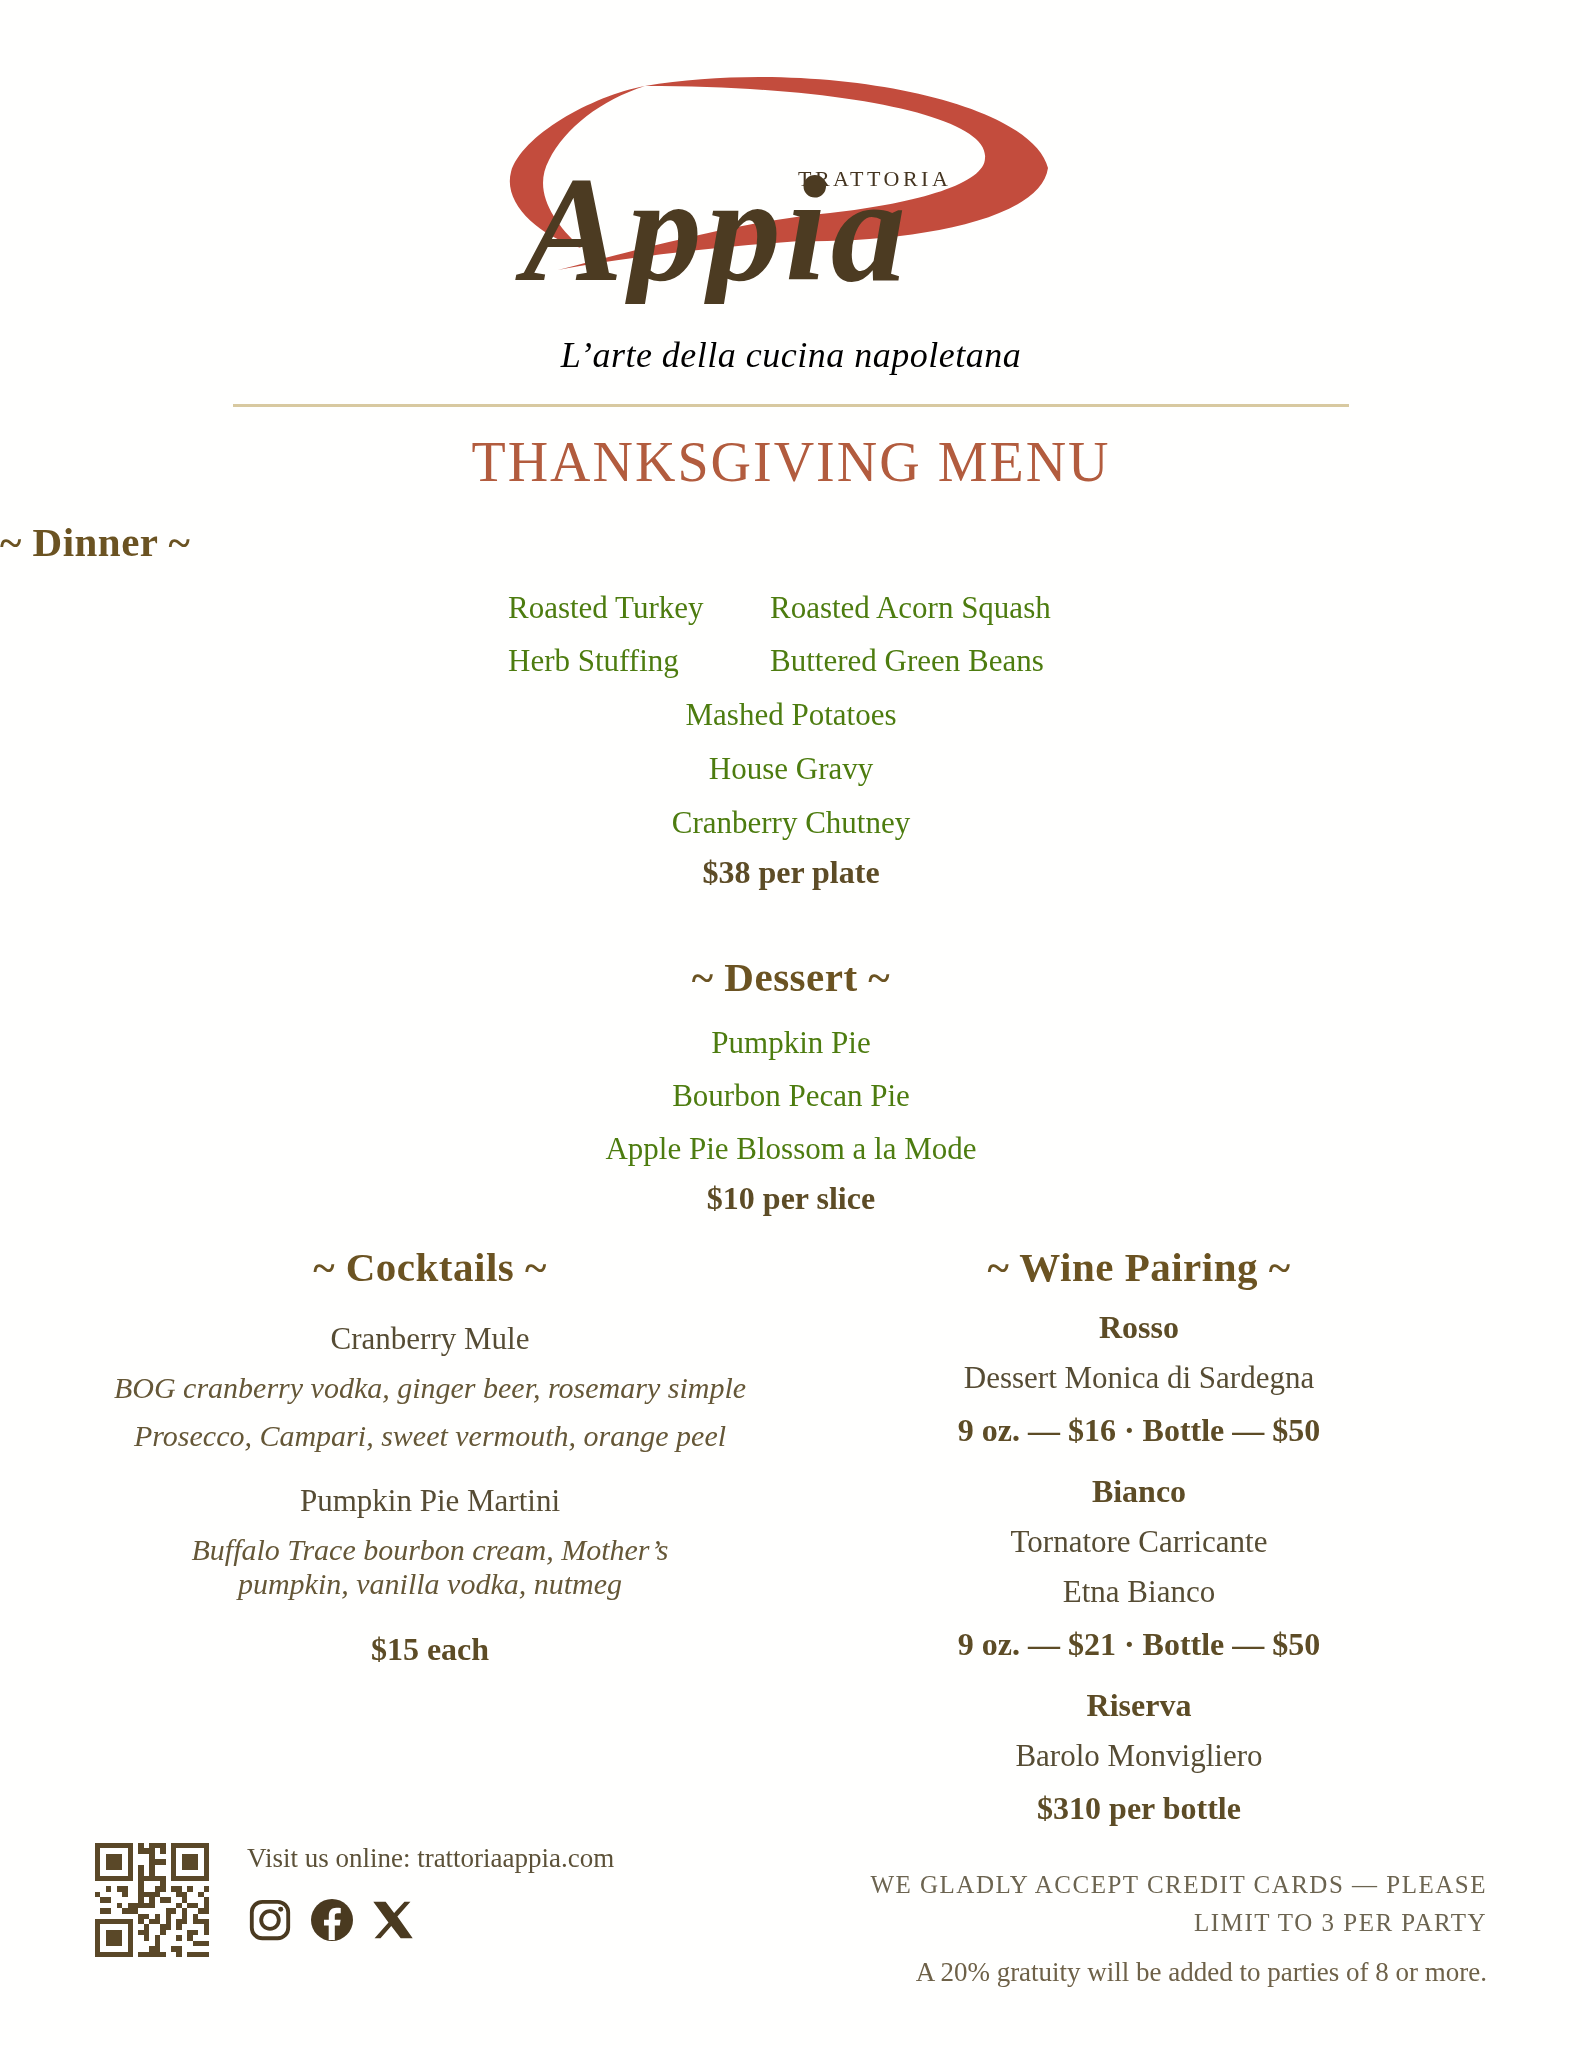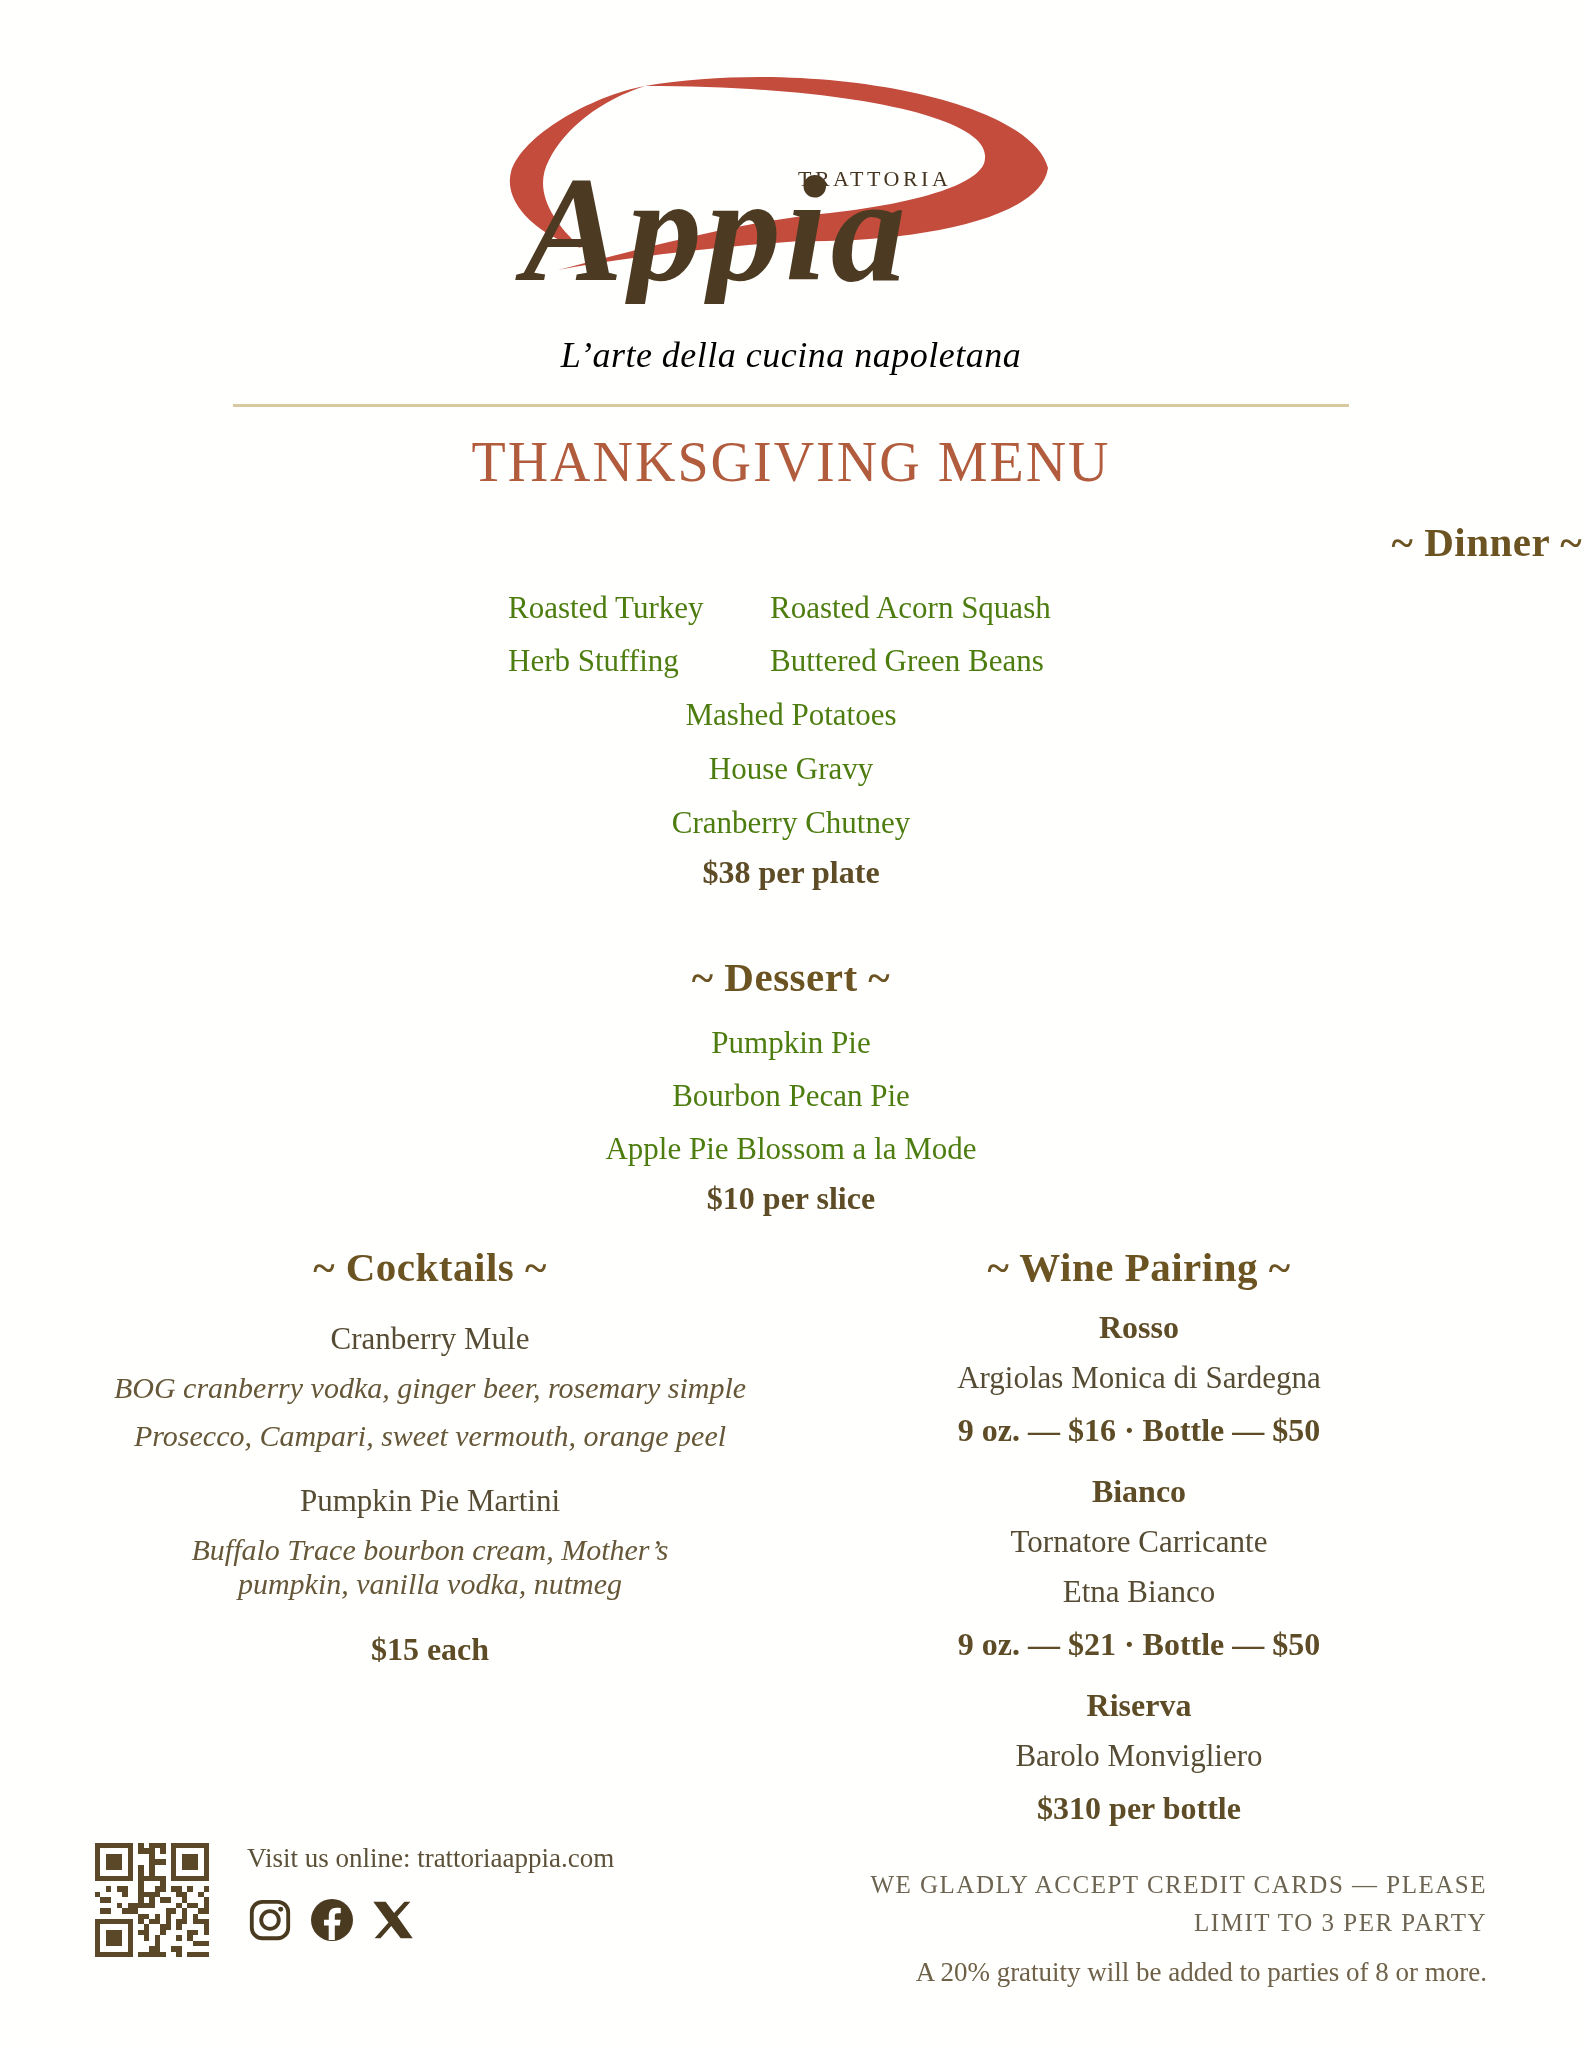--- a/index.html
+++ b/index.html
@@ -18,21 +18,21 @@
   .page-title{
     position:absolute;left:0;top:430px;width:100%;text-align:center;
     font-size:56px;color:#b25c3e;letter-spacing:2px;
   }
   
   .sec-heading{font-size:41px;font-weight:700;color:#6b5322;letter-spacing:.5px;}
   .item{font-size:31px;color:#4d7c0f;}
   .price{font-size:32px;font-weight:700;color:#5d4c26;}
   .desc{font-size:30px;font-style:italic;color:#655737;}
   
-  .dinner-heading{position:absolute;left:0;top:518px;width:100%;text-align:right;}
+  .dinner-heading{position:absolute;left:0;top:518px;width:100%;text-align:left;}
   .dinner-pairs{
     position:absolute;left:508px;top:590px;
     display:grid;grid-template-columns:262px auto;row-gap:17px;
   }
   .dinner-center{position:absolute;left:0;top:697px;width:100%;text-align:center;}
   .dinner-center .item{margin-bottom:18px;}
   .dinner-price{position:absolute;left:0;top:854px;width:100%;text-align:center;}
   
   .dessert-heading{position:absolute;left:0;top:953px;width:100%;text-align:center;}
   .dessert-items{position:absolute;left:0;top:1025px;width:100%;text-align:center;}
@@ -126,21 +126,21 @@
     <div class="drink-name">Pumpkin Pie Martini</div>
     <div class="desc drink-desc desc-wrap">Buffalo Trace bourbon cream, Mother’s pumpkin, vanilla vodka, nutmeg</div>
 
     <div class="price cocktail-price">$15 each</div>
   </div>
 
   <div class="col col-wine">
     <div class="sec-heading">~ Wine Pairing ~</div>
 
     <div class="wine-label" style="margin-top:18px">Rosso</div>
-    <div class="wine-line">Argiolas Monica di Sardegna</div>
+    <div class="wine-line">Dessert Monica di Sardegna</div>
     <div class="price wine-price">9 oz. — $16  ·  Bottle — $50</div>
 
     <div class="wine-label">Bianco</div>
     <div class="wine-line">Tornatore Carricante</div>
     <div class="wine-line">Etna Bianco</div>
     <div class="price wine-price">9 oz. — $21  ·  Bottle — $50</div>
 
     <div class="wine-label">Riserva</div>
     <div class="wine-line">Barolo Monvigliero</div>
     <div class="price wine-price">$310 per bottle</div>

